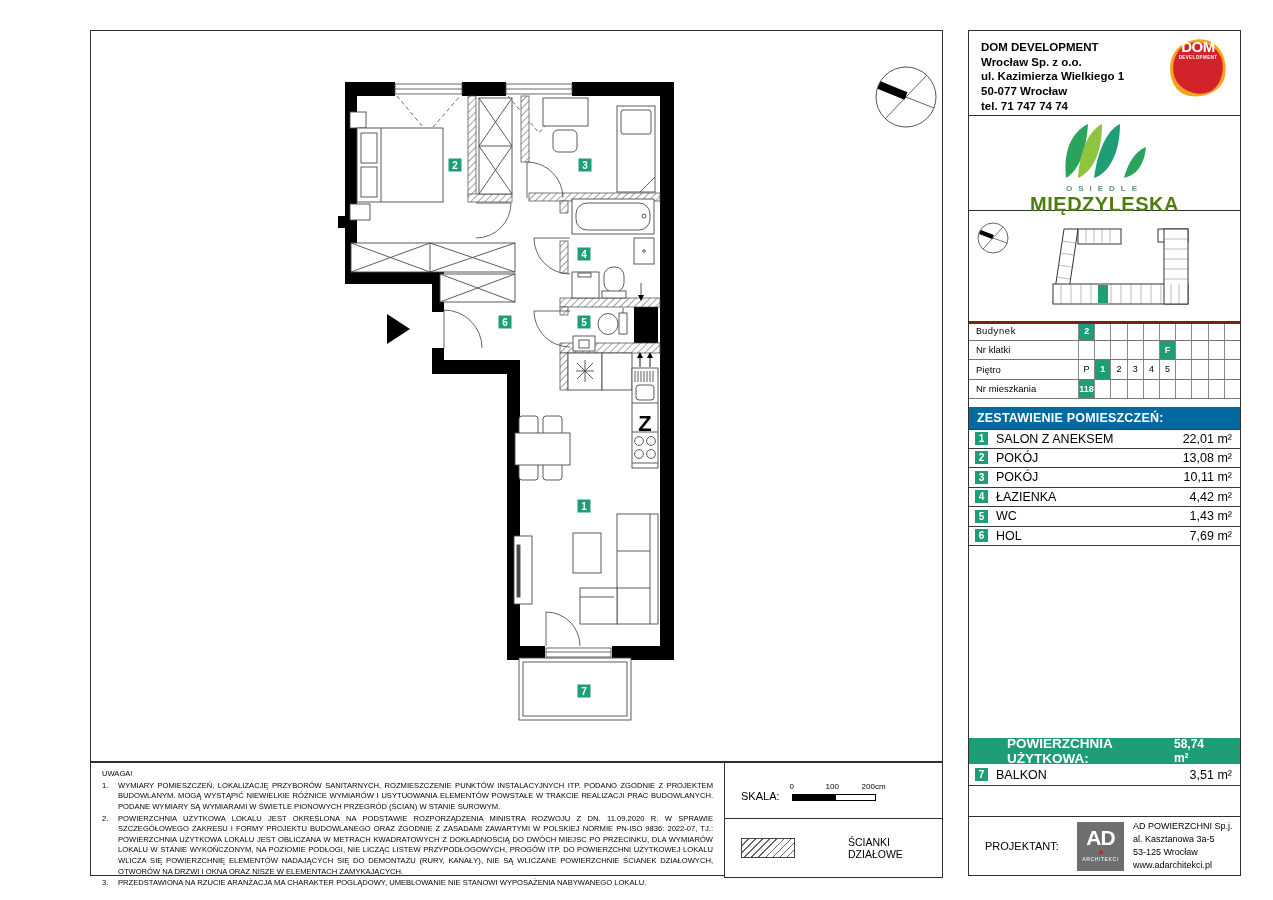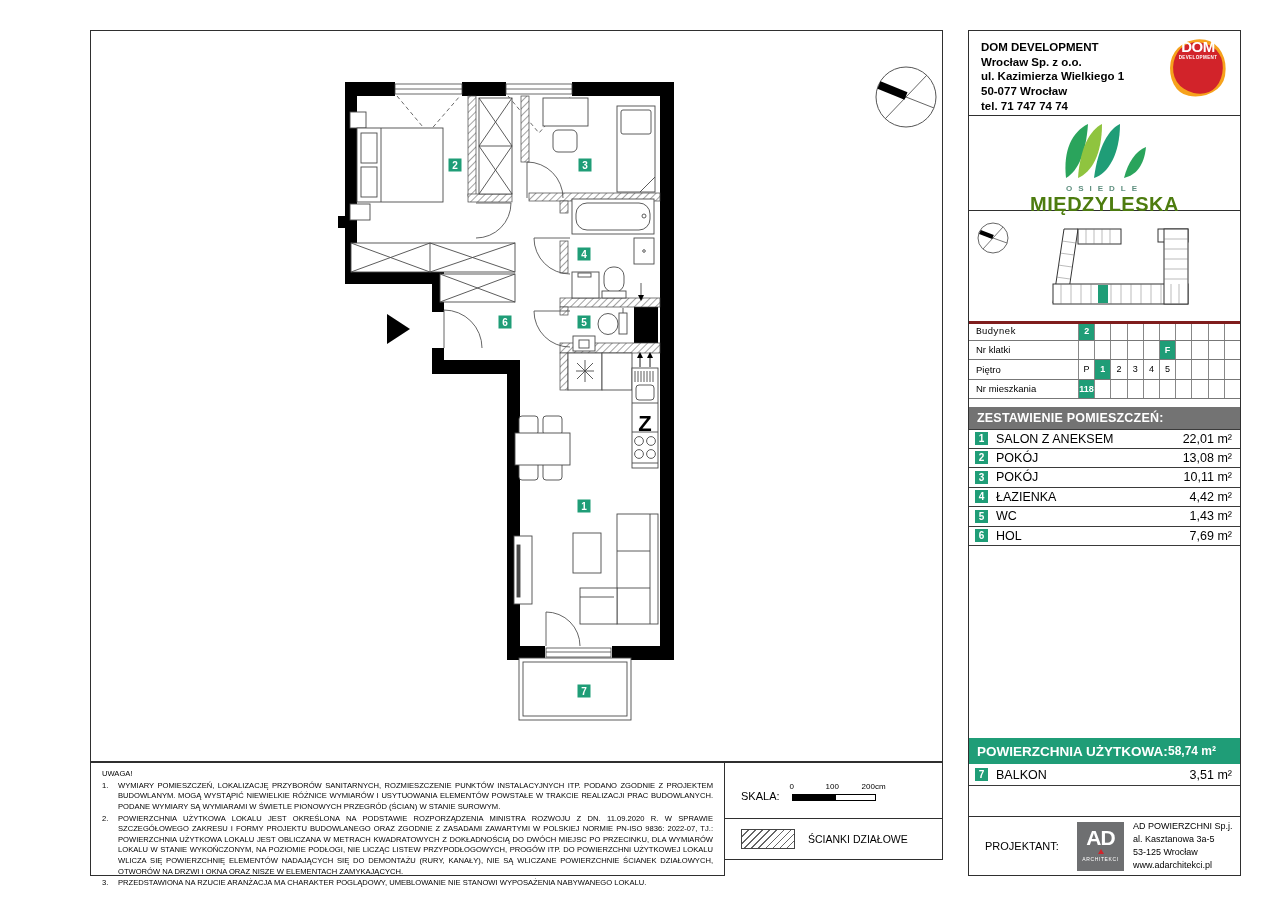--- a/index.html
+++ b/index.html
@@ -3,21 +3,21 @@
 <meta charset="utf-8">
 <style>
   html,body{margin:0;padding:0;background:#fff;}
   body{width:1273px;height:900px;position:relative;font-family:"Liberation Sans",sans-serif;color:#000;overflow:hidden;}
   .abs{position:absolute;}
   
   .frame{border:1px solid #2f2f2f;box-sizing:border-box;background:#fff;}
   #drawing-box{left:90px;top:30px;width:853px;height:732px;}
   #notes-box{left:90px;top:762px;width:635px;height:114px;padding:6px 11px;box-sizing:border-box;}
   #skala-box{left:724px;top:762px;width:219px;height:57px;}
-  #legend-box{left:724px;top:818px;width:219px;height:42px;}
+  #legend-box{left:724px;top:818px;width:219px;height:60px;gap:40px;}
   #right-panel{left:968px;top:30px;width:273px;height:846px;}
   .rp-sec{position:absolute;left:0;right:0;box-sizing:border-box;}
   
   #sec-company{top:0;height:85px;border-bottom:1px solid #2f2f2f;display:flex;}
   .company-text{padding:9px 0 0 12px;font-size:11.5px;font-weight:bold;line-height:1.28;flex:1;}
   .dom-logo{position:relative;width:56px;height:58px;margin:8px 14px 0 0;flex:none;}
   .dom-blob1{position:absolute;inset:0;background:#f6a21c;border-radius:54% 46% 58% 42%/48% 55% 45% 52%;transform:rotate(10deg);}
   .dom-blob2{position:absolute;inset:3px;background:#d2232a;border-radius:46% 54% 44% 56%/52% 46% 54% 48%;transform:rotate(-8deg);}
   .dom-text{position:absolute;inset:0;display:flex;flex-direction:column;align-items:center;justify-content:flex-start;color:#fff;}
   .dom-text .t1{font-size:15px;font-weight:bold;letter-spacing:-.5px;line-height:1;}
@@ -29,30 +29,30 @@
   
   #sec-site{top:180px;height:110px;}
   
   #sec-table{top:290px;height:79px;font-size:9.5px;}
   .bt-row{display:flex;height:19.5px;border-bottom:1px solid #777;box-sizing:border-box;align-items:stretch;}
   .bt-row:first-child{border-top:3px solid #7f1d1d;font-family:Liberation Mono, monospace;}
   .bt-label{width:109px;flex:none;display:flex;align-items:center;padding-left:7px;box-sizing:border-box;}
   .bt-cell{flex:1;border-left:1px solid #888;display:flex;align-items:center;justify-content:center;font-size:9px;box-sizing:border-box;}
   .bt-cell.green{background:#1f9d77;color:#fff;font-weight:bold;}
   
-  #rooms-header{top:376px;height:22px;background:#737373;color:#fff;display:flex;align-items:center;padding-left:8px;font-size:12.5px;font-weight:bold;letter-spacing:.2px;}
+  #rooms-header{top:376px;height:22px;background:#0369a1;color:#fff;display:flex;align-items:center;padding-left:8px;font-size:12.5px;font-weight:bold;letter-spacing:.2px;}
   #room-list{top:398px;}
   .room-row{display:flex;align-items:center;height:19.5px;border-bottom:1px solid #3a3a3a;box-sizing:border-box;font-size:12.5px;}
   .room-row:first-child{border-top:1px solid #3a3a3a;}
   .badge{width:13px;height:13px;background:#1f9d77;color:#fff;font-size:10px;font-weight:bold;display:flex;align-items:center;justify-content:center;flex:none;}
   .room-row .badge{margin:0 8px 0 6px;}
   .room-area{margin-left:auto;padding-right:8px;}
   
   #area-bar{top:707px;height:26px;background:#1f9d77;color:#fff;display:flex;align-items:center;font-weight:bold;}
-  #area-bar .lab{font-size:13.5px;padding-left:8px;}
+  #area-bar .lab{font-size:13.5px;padding-left:8px;margin-left:30px;}
   #area-bar .val{margin-left:auto;font-size:12px;padding-right:24px;}
   #balkon-row{top:733px;height:22px;display:flex;align-items:center;border-bottom:1px solid #3a3a3a;box-sizing:border-box;font-size:12.5px;}
   #balkon-row .badge{margin:0 8px 0 6px;}
   
   #sec-proj{top:785px;bottom:0;border-top:1px solid #2f2f2f;display:flex;align-items:center;}
   .proj-label{font-size:11px;padding-left:16px;width:92px;flex:none;}
   .ad-logo{width:47px;height:49px;background:#6e6f71;flex:none;position:relative;display:flex;flex-direction:column;align-items:center;justify-content:flex-start;}
   .ad-logo .ad{color:#fff;font-size:21px;font-weight:bold;line-height:1;margin-top:5px;letter-spacing:-1px;}
   .ad-tri{width:0;height:0;border-left:3px solid transparent;border-right:3px solid transparent;border-bottom:5px solid #d2232a;margin-top:1px;}
   .ad-logo .sub{color:#fff;font-size:5px;letter-spacing:.6px;margin-top:2px;}

